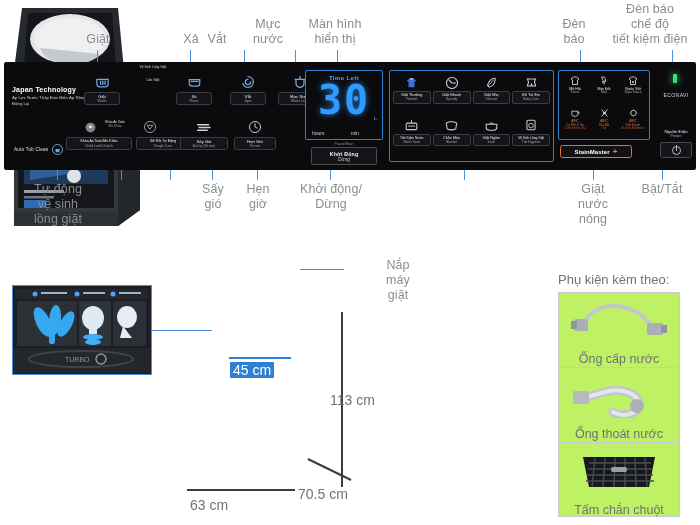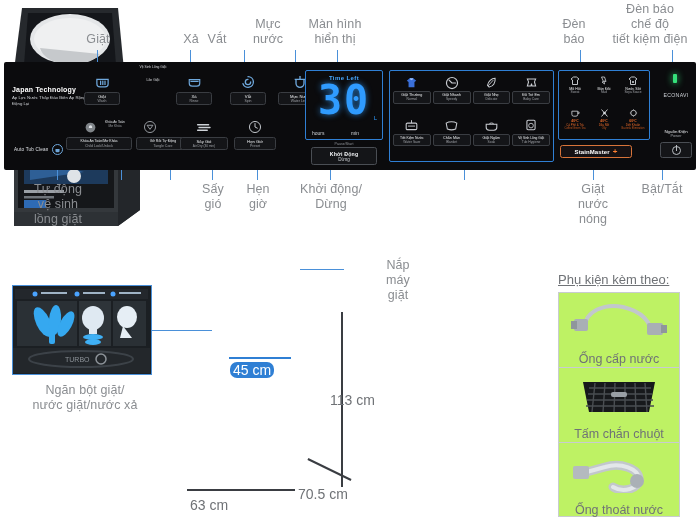--- a/index.html
+++ b/index.html
@@ -148,33 +148,33 @@
 
   
   #drawer { left:12px; top:285px; width:140px; height:90px;
             border:1.5px solid #4a90d9; background:#1c2024; }
 
   
   #machine { left:175px; top:250px; width:160px; height:245px; }
 
   .dim { position:absolute; color:#6f7276; font-size:14px; }
   .dimblue { position:absolute; background:#2f7fd4; color:#fff; font-size:14px;
-             padding:0 3px; border-radius:7px; }
+             padding:0 3px; border-radius:1px; }
   .arrow { position:absolute; background:#3a3d42; }
 
   
   #accessories { position:absolute; left:558px; top:292px; width:122px; height:225px;
                  border:1px solid #c8ccd0; background:#bef264; }
   .acc-cell { height:75px; border-bottom:1px solid #c8ccd0; position:relative; }
   .acc-cell:last-child { border-bottom:none; }
   .acc-cell .cap { position:absolute; bottom:1px; left:0; right:0; text-align:center;
                    color:#6f7276; font-size:12.5px;}
   .acc-cell .img { position:absolute; top:4px; left:0; right:0; height:48px;
                    display:flex; align-items:center; justify-content:center;}
-  #acc-title { position:absolute; left:558px; top:272px; color:#6f7276; font-size:13px;text-decoration:underline;}
+  #acc-title { position:absolute; left:558px; top:272px; color:#6f7276; font-size:13px;}
 </style>
 </head>
 <body>
 
 <div id="root">
 
   
   <div class="anno" style="left:78px;top:32px;width:40px;">Giặt</div>
   <div class="leader" style="left:97px;top:50px;height:14px;"></div>
 
@@ -573,22 +573,20 @@
           <ellipse cx="114" cy="31" rx="10" ry="11"></ellipse>
           <path d="M110 40l9 12h-12z"></path>
         </g>
       <rect x="0" y="62" width="137" height="25" fill="#23272b"></rect>
       <ellipse cx="68" cy="73" rx="52" ry="8" fill="none" stroke="#3c4248" stroke-width="2"></ellipse>
       <text x="52" y="76" font-size="7" fill="#8d9399" font-family="Liberation Sans">TURBO</text>
       <circle cx="88" cy="73" r="5" fill="none" stroke="#8d9399" stroke-width="1.5"></circle>
     </svg>
   </div>
   <div class="leader-h" style="left:152px;top:330px;width:60px;"></div>
-  <div class="anno" style="left:10px;top:383px;width:150px;">Ngăn bột giặt/
-nước giặt/nước xả</div>
 
   
   <svg id="machine" viewBox="0 0 160 245">
 
     <path d="M22 8h96l6 62H14z" fill="#26292d"></path>
     <path d="M28 13h84l4 52H24z" fill="#14161a"></path>
     <ellipse cx="70" cy="39" rx="40" ry="25" fill="#e4e6e8"></ellipse>
     <ellipse cx="70" cy="39" rx="36" ry="21" fill="#eff0f1"></ellipse>
     <path d="M40 48a32 20 0 0 0 60 6l-60-6z" fill="#c6c9cc"></path>
 
@@ -654,37 +652,37 @@
           <rect x="5" y="20" width="14" height="12" rx="2" fill="#a9afb5"></rect>
           <rect x="2" y="22" width="6" height="8" fill="#8f969c"></rect>
           <rect x="78" y="24" width="16" height="12" rx="2" fill="#a9afb5"></rect>
           <rect x="92" y="26" width="6" height="8" fill="#8f969c"></rect>
         </svg>
       </div>
       <div class="cap">Ống cấp nước</div>
     </div>
     <div class="acc-cell">
       <div class="img">
+        <svg width="100" height="44" viewBox="0 0 100 44">
+          <path d="M14 24l22-6c16-5 34 2 34 12s-16 14-26 8" fill="none" stroke="#c2c7cc" stroke-width="9" stroke-linecap="round"></path>
+          <path d="M14 24l22-6c16-5 34 2 34 12s-16 14-26 8" fill="none" stroke="#e3e7ea" stroke-width="4" stroke-linecap="round"></path>
+          <rect x="4" y="17" width="16" height="13" rx="2" fill="#b4babf"></rect>
+          <circle cx="68" cy="32" r="7" fill="#aab0b6"></circle>
+        </svg>
+      </div>
+      <div class="cap">Ống thoát nước</div>
+    </div>
+    <div class="acc-cell">
+      <div class="img">
         <svg width="92" height="44" viewBox="0 0 92 44">
           <path d="M10 8h72l-6 30H16z" fill="#17191c"></path>
           <g stroke="#4a4e52" stroke-width="1.4">
             <path d="M16 14h62M15 20h64M14 26h66M13 32h68"></path>
             <path d="M22 9l-3 29M32 9l-2 29M42 9l-1 29M52 9v29M62 9l1 29M72 9l2 29"></path>
           </g>
           <rect x="38" y="18" width="16" height="5" rx="2" fill="#9aa0a6"></rect>
         </svg>
       </div>
       <div class="cap">Tấm chắn chuột</div>
     </div>
-    <div class="acc-cell">
-      <div class="img">
-        <svg width="100" height="44" viewBox="0 0 100 44">
-          <path d="M14 24l22-6c16-5 34 2 34 12s-16 14-26 8" fill="none" stroke="#c2c7cc" stroke-width="9" stroke-linecap="round"></path>
-          <path d="M14 24l22-6c16-5 34 2 34 12s-16 14-26 8" fill="none" stroke="#e3e7ea" stroke-width="4" stroke-linecap="round"></path>
-          <rect x="4" y="17" width="16" height="13" rx="2" fill="#b4babf"></rect>
-          <circle cx="68" cy="32" r="7" fill="#aab0b6"></circle>
-        </svg>
-      </div>
-      <div class="cap">Ống thoát nước</div>
-    </div>
   </div>
 
 </div>
 
 </body></html>

